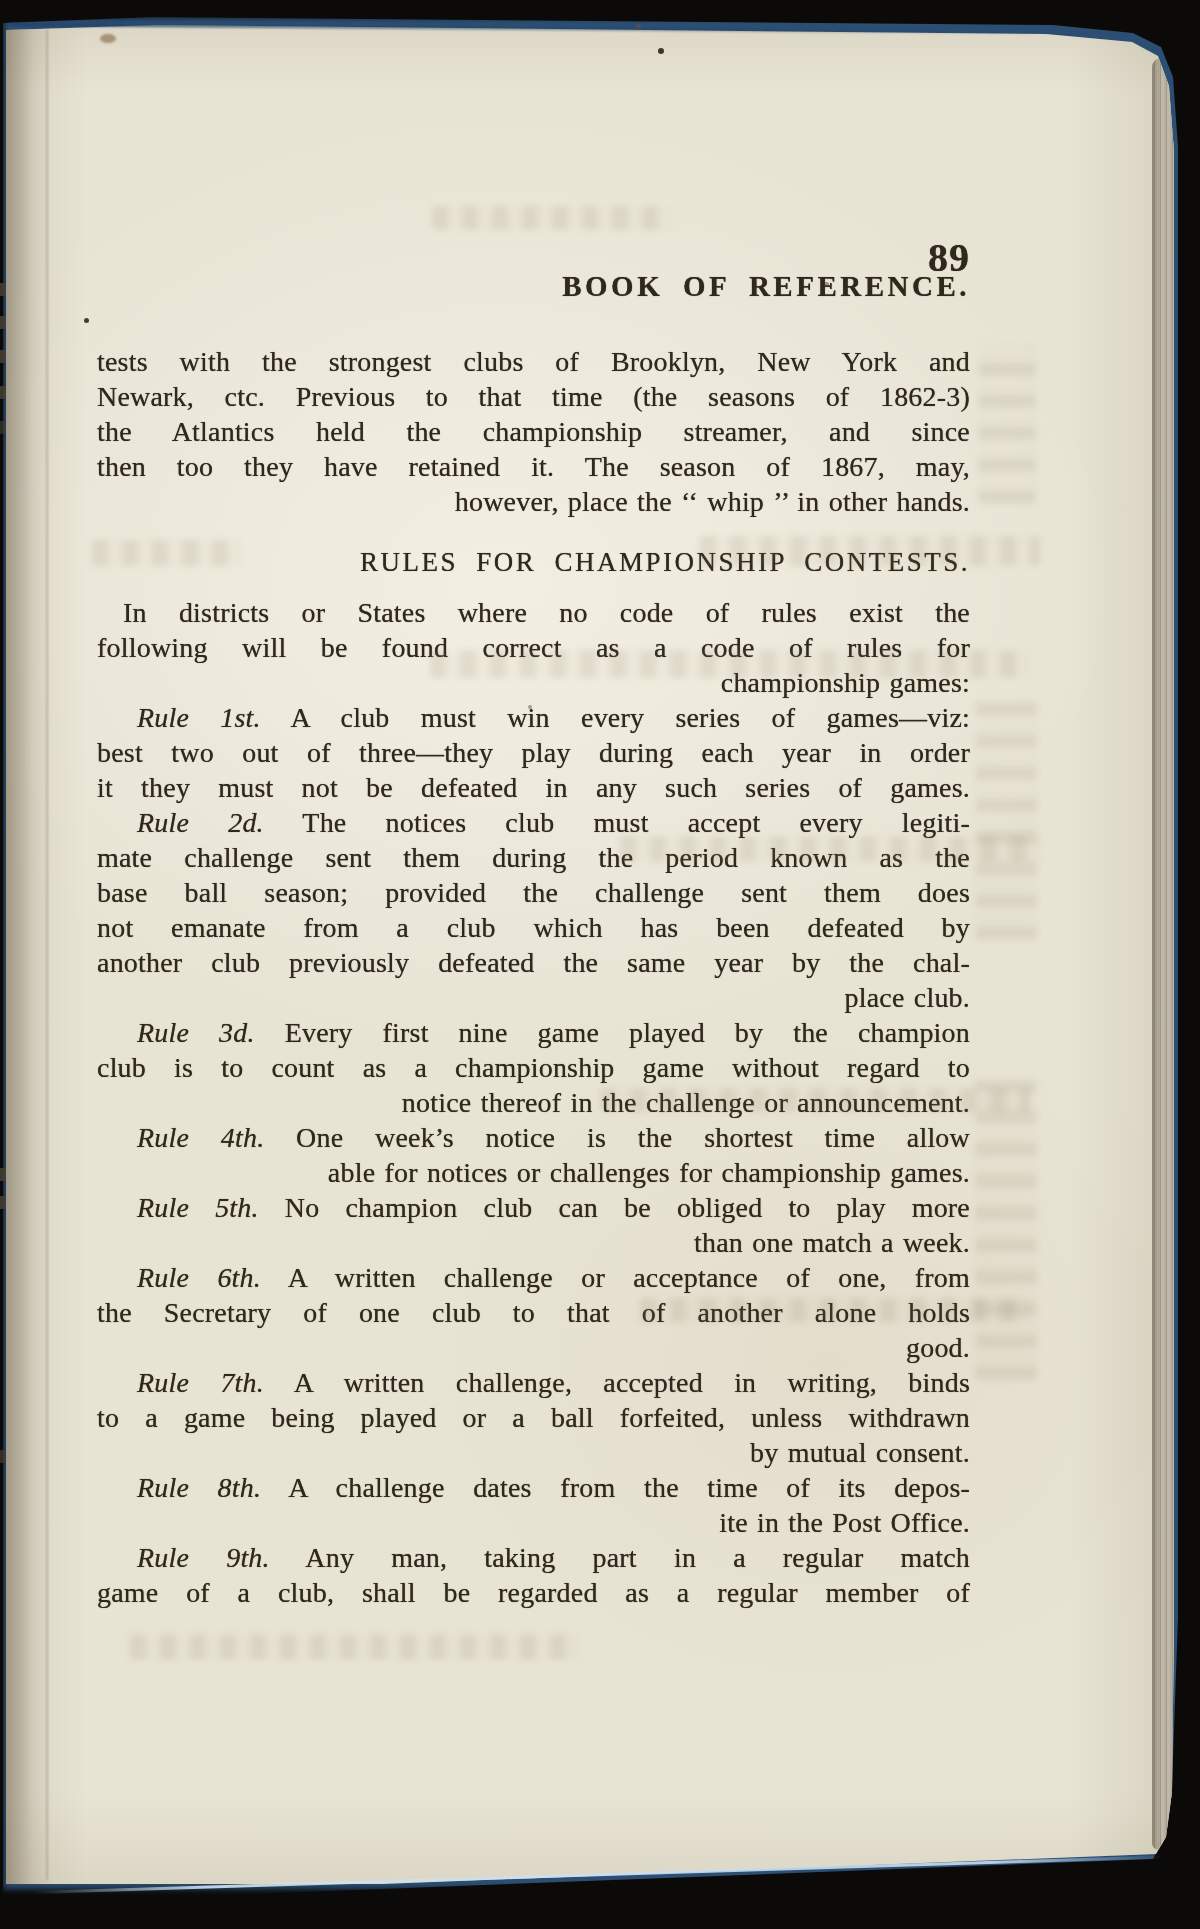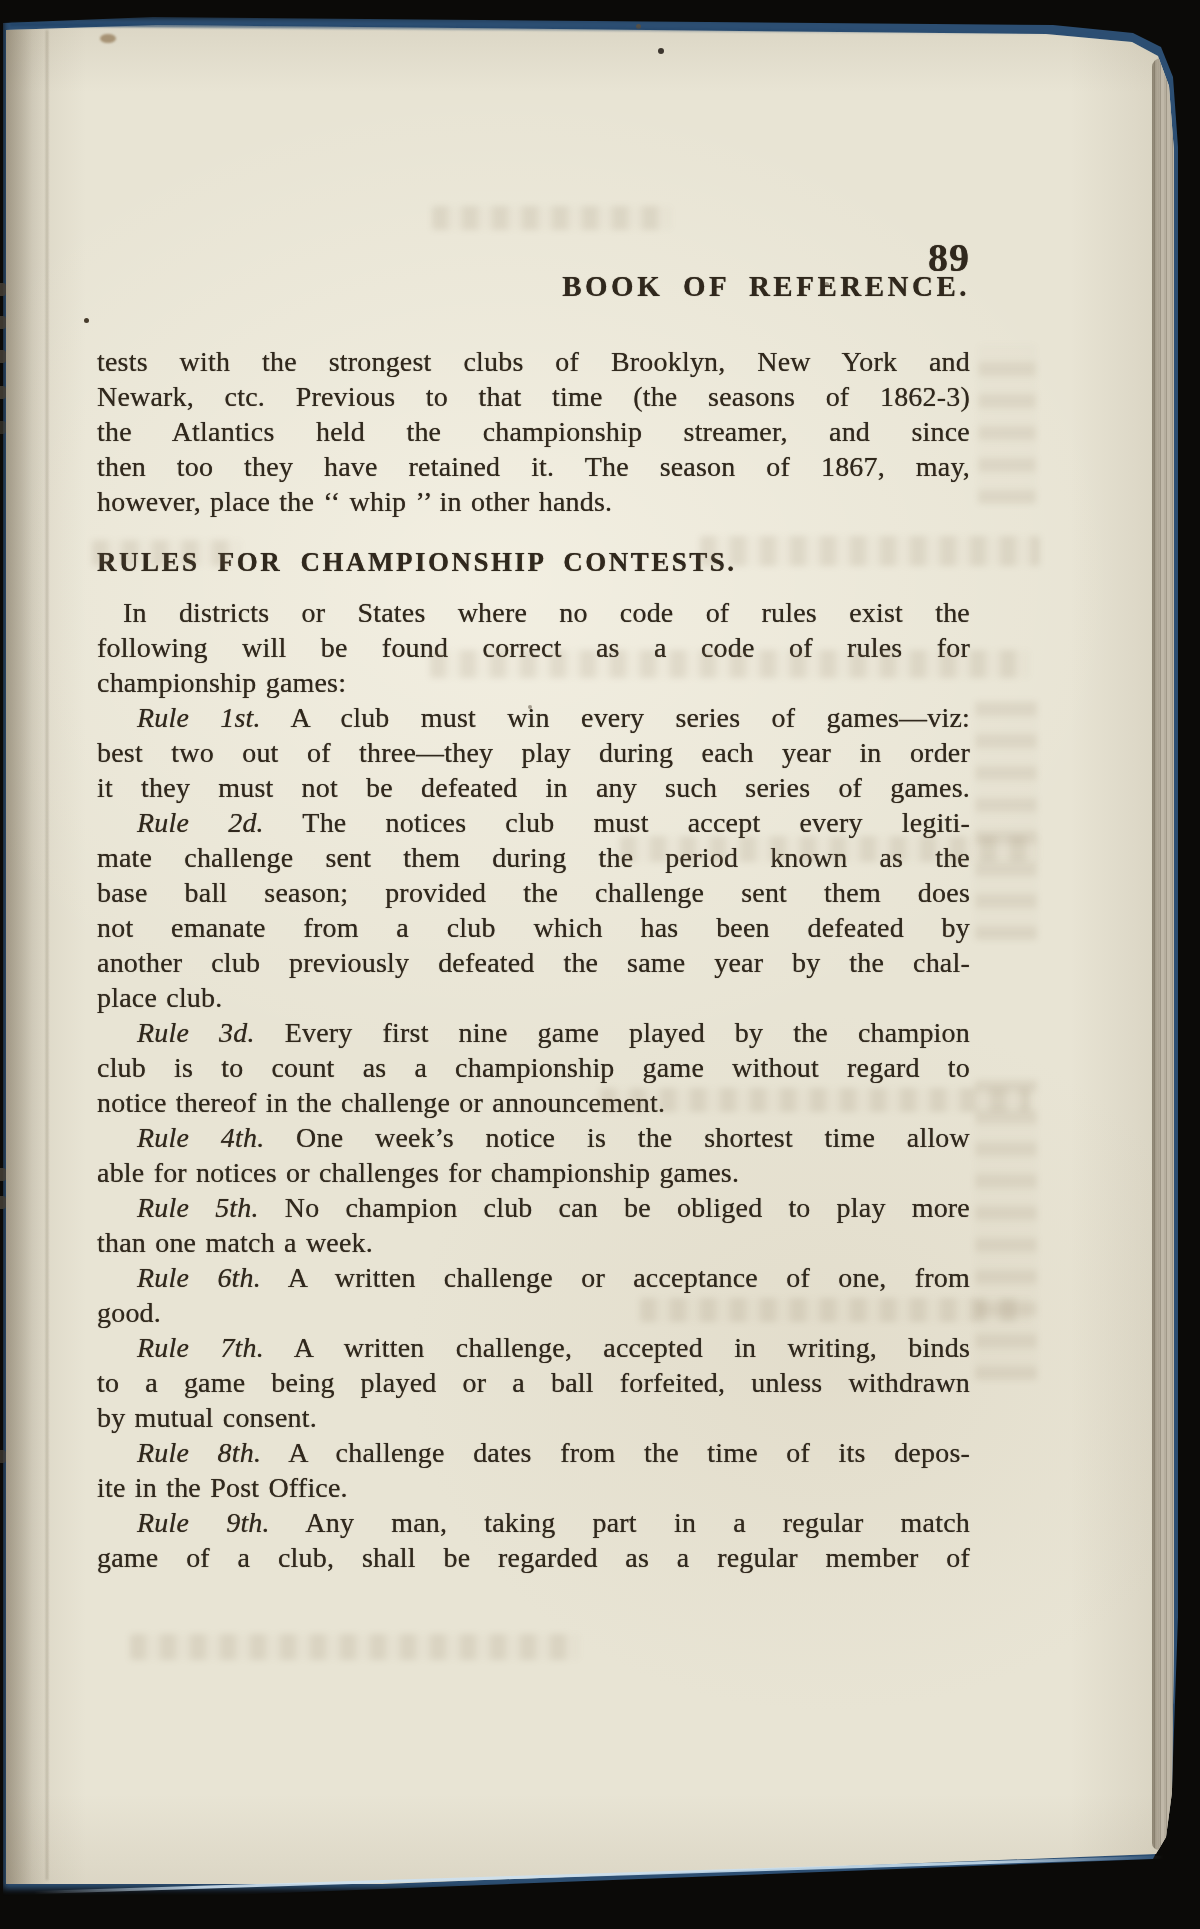--- a/index.html
+++ b/index.html
@@ -57,28 +57,28 @@
   .pagenum{
     position:absolute;top:212px;right:0;
     font-size:40px;font-weight:700;letter-spacing:1px;
     text-shadow:0 0 .8px rgba(43,33,20,.85);
   }
   .lines{
     position:absolute;top:322px;left:0;width:873px;
     font-size:28px;line-height:35px;letter-spacing:.2px;word-spacing:2px;
     text-shadow:0 0 .8px rgba(48,38,24,.8);
   }
-  .line{height:35px;}
+  .line{height:35px;text-align:right;}
   .just{text-align:justify;text-align-last:justify;}
   .ind1{text-indent:26px;}
   .ind2{text-indent:40px;}
   .lead{font-style:italic;}
   .heading{
-    height:35px;margin:26px 0 15px 0;text-align:left;
-    font-size:27px;font-weight:700;letter-spacing:2.5px;word-spacing:9px;
+    height:35px;margin:26px 0 15px 0;text-align:right;
+    font-size:27px;font-weight:400;letter-spacing:2.5px;word-spacing:9px;
   }
   
   .ghost{
     position:absolute;filter:blur(3px);opacity:.5;border-radius:3px;
     background:repeating-linear-gradient(90deg, rgba(138,120,92,.30) 0 16px, rgba(138,120,92,.06) 16px 30px);
   }
   .ghost.vert{
     background:repeating-linear-gradient(0deg, rgba(138,120,92,.28) 0 14px, rgba(138,120,92,.05) 14px 32px);
   }
   
@@ -131,20 +131,21 @@
         <div class="line just">another club previously defeated the same year by the chal-</div>
         <div class="line">place club.</div>
         <div class="line just ind2"><span class="lead">Rule 3d.</span><span> Every first nine game played by the champion</span></div>
         <div class="line just">club is to count as a championship game without regard to</div>
         <div class="line">notice thereof in the challenge or announcement.</div>
         <div class="line just ind2"><span class="lead">Rule 4th.</span><span> One week’s notice is the shortest time allow</span></div>
         <div class="line">able for notices or challenges for championship games.</div>
         <div class="line just ind2"><span class="lead">Rule 5th.</span><span> No champion club can be obliged to play more</span></div>
         <div class="line">than one match a week.</div>
         <div class="line just ind2"><span class="lead">Rule 6th.</span><span> A written challenge or acceptance of one, from</span></div>
+        <div class="line just">the Secretary of one club to that of another alone holds</div>
         <div class="line">good.</div>
         <div class="line just ind2"><span class="lead">Rule 7th.</span><span> A written challenge, accepted in writing, binds</span></div>
         <div class="line just">to a game being played or a ball forfeited, unless withdrawn</div>
         <div class="line">by mutual consent.</div>
         <div class="line just ind2"><span class="lead">Rule 8th.</span><span> A challenge dates from the time of its depos-</span></div>
         <div class="line">ite in the Post Office.</div>
         <div class="line just ind2"><span class="lead">Rule 9th.</span><span> Any man, taking part in a regular match</span></div>
         <div class="line just">game of a club, shall be regarded as a regular member of</div>
       </div>
   </div>

